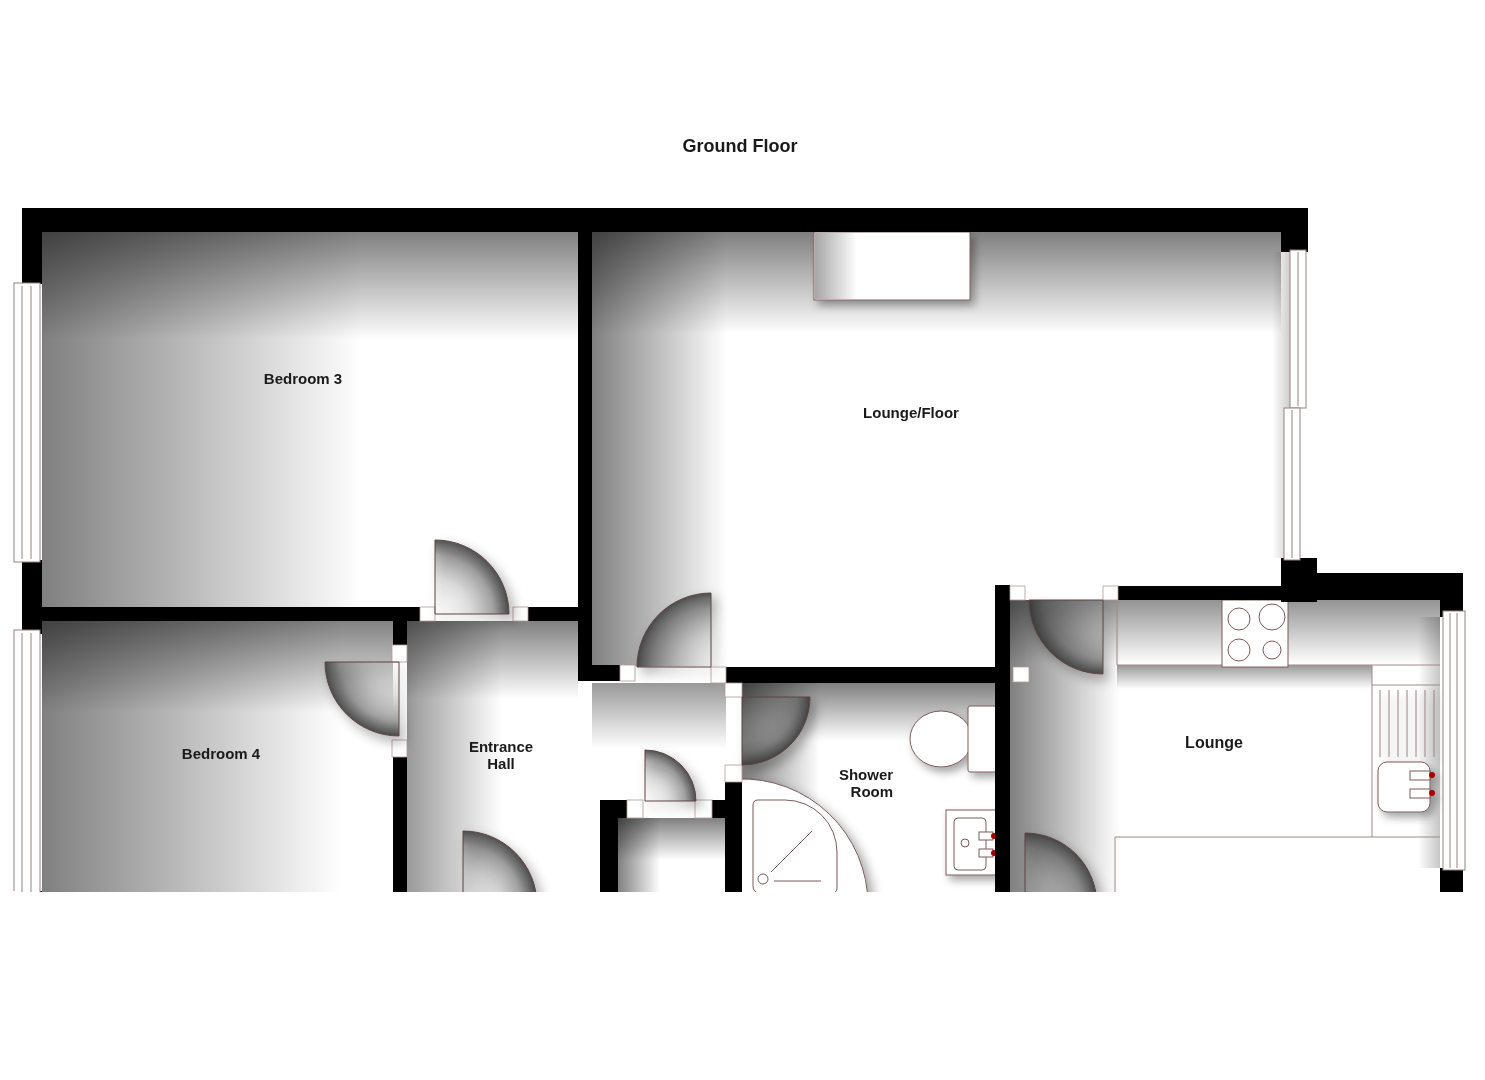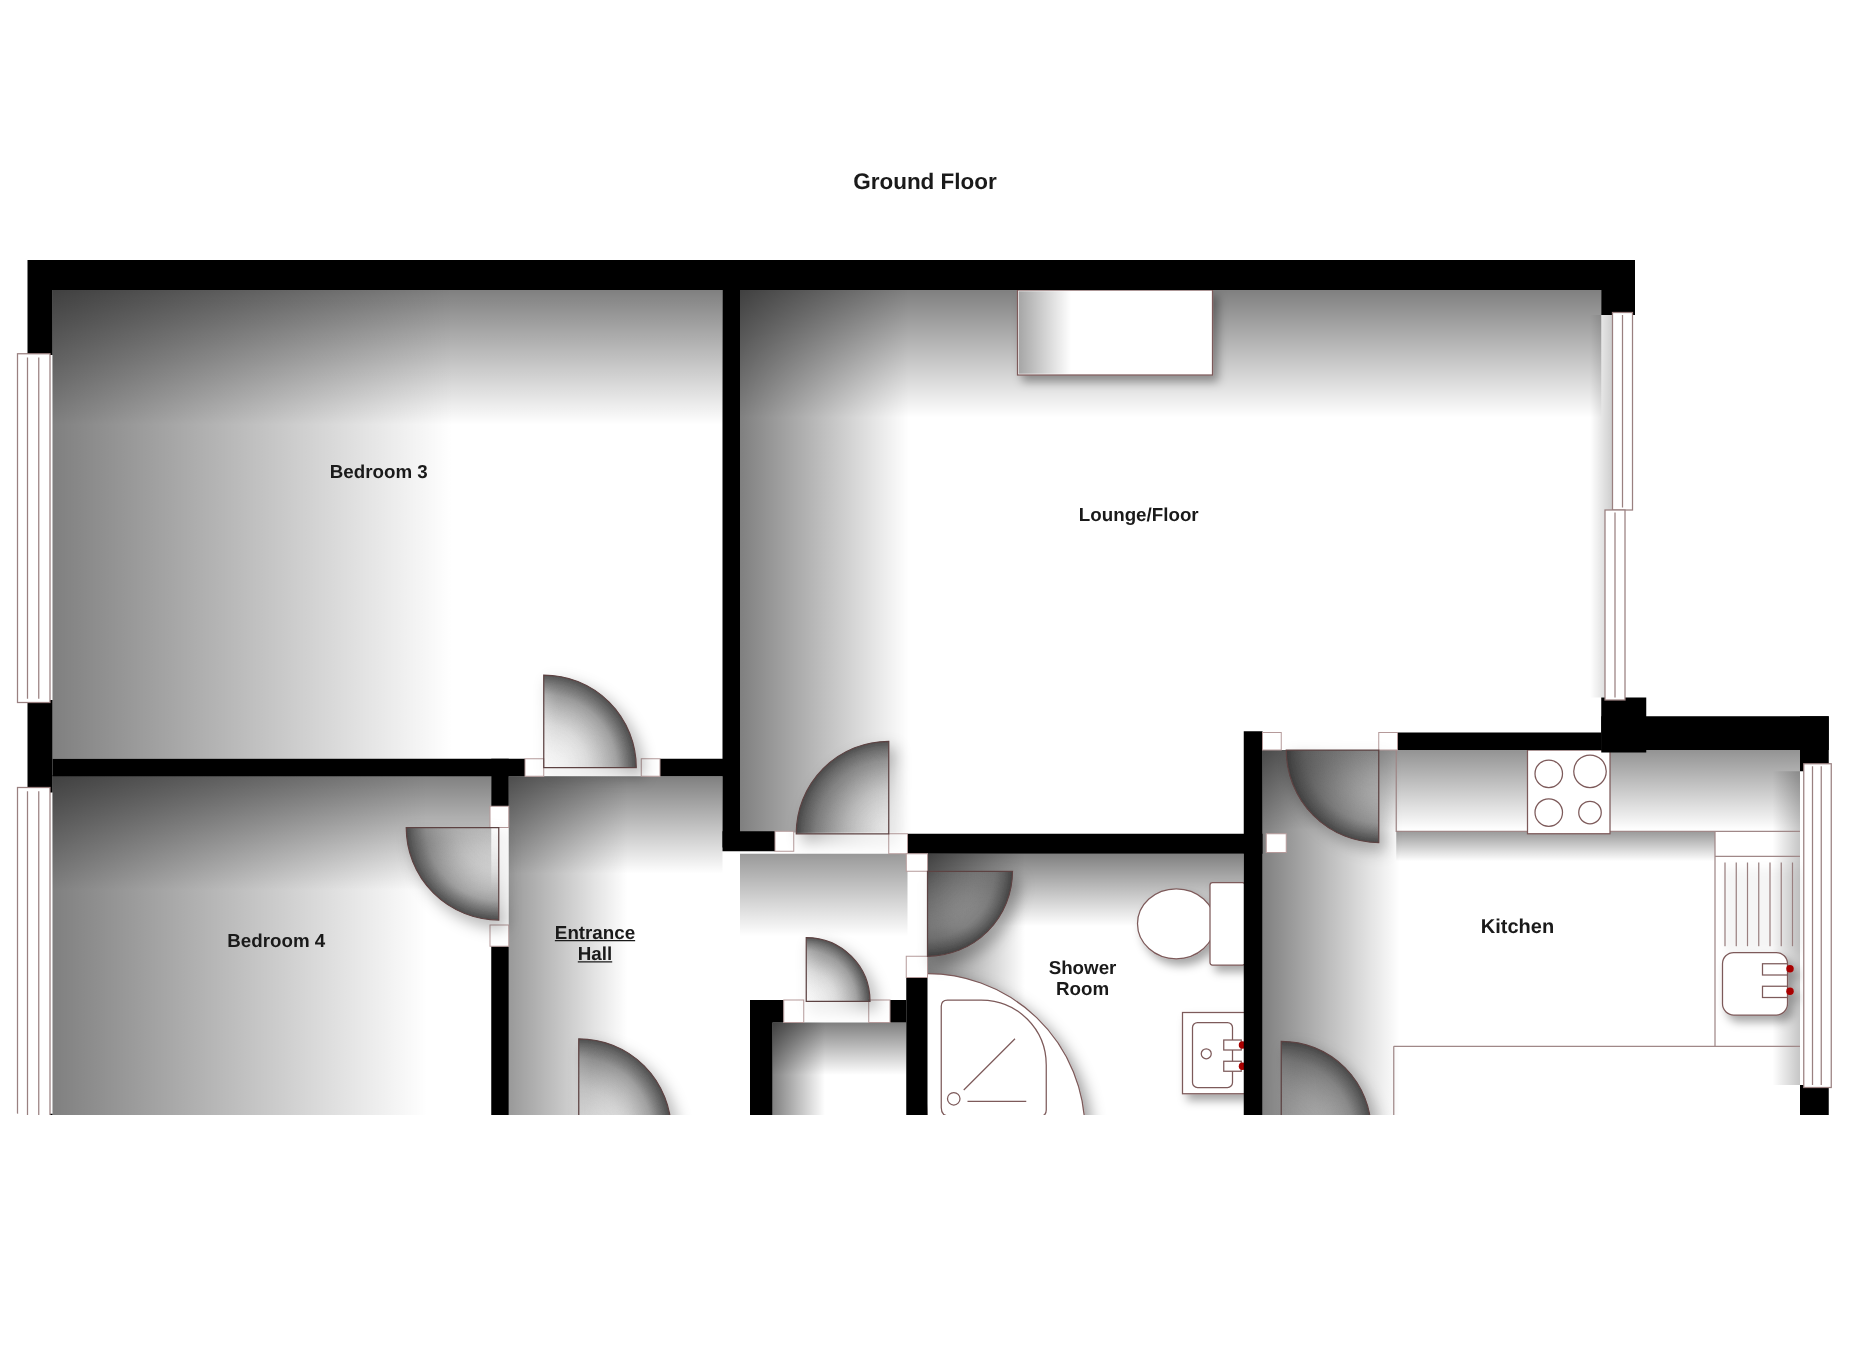--- a/index.html
+++ b/index.html
@@ -23,22 +23,22 @@
   .door{stroke:#5d4343;stroke-width:1;}
   .red {fill:var(--tap_red);stroke:none;}
   .room-label{position:absolute;transform:translate(-50%,-50%);
       font-weight:bold;font-size:15px;line-height:17px;color:var(--text);
       white-space:pre-line;text-align:center;}
   #title{position:absolute;left:740px;top:146px;transform:translate(-50%,-50%);
       font-weight:bold;font-size:18px;color:var(--text);}
   #lbl-bedroom1{left:303px;top:378px;}
   #lbl-lounge  {left:911px;top:412px;}
   #lbl-bedroom2{left:221px;top:753px;}
-  #lbl-hall    {left:476px;top:755px;text-decoration:underline;}
-  #lbl-shower  {left:866px;top:783px;}
+  #lbl-hall    {left:501px;top:755px;}
+  #lbl-shower  {left:866px;top:783px;text-align:right;}
   #lbl-kitchen {left:1214px;top:742px;font-size:16px;}
 </style>
 </head>
 <body>
 
 <div id="stage">
 
 <svg id="plan" width="1485" height="1080" viewBox="0 0 1485 1080">
   <defs>
     <linearGradient id="fadeDown" x1="0" y1="0" x2="0" y2="1">
@@ -272,14 +272,14 @@
 </svg>
 
 <div id="title">Ground Floor</div>
 <div class="room-label" id="lbl-bedroom1">Bedroom 3</div>
 <div class="room-label" id="lbl-lounge">Lounge/Floor</div>
 <div class="room-label" id="lbl-bedroom2">Bedroom 4</div>
 <div class="room-label" id="lbl-hall">Entrance
 Hall</div>
 <div class="room-label" id="lbl-shower">Shower
 Room</div>
-<div class="room-label" id="lbl-kitchen">Kitchen</div>
+<div class="room-label" id="lbl-kitchen">Lounge</div>
 </div>
 
 </body></html>

